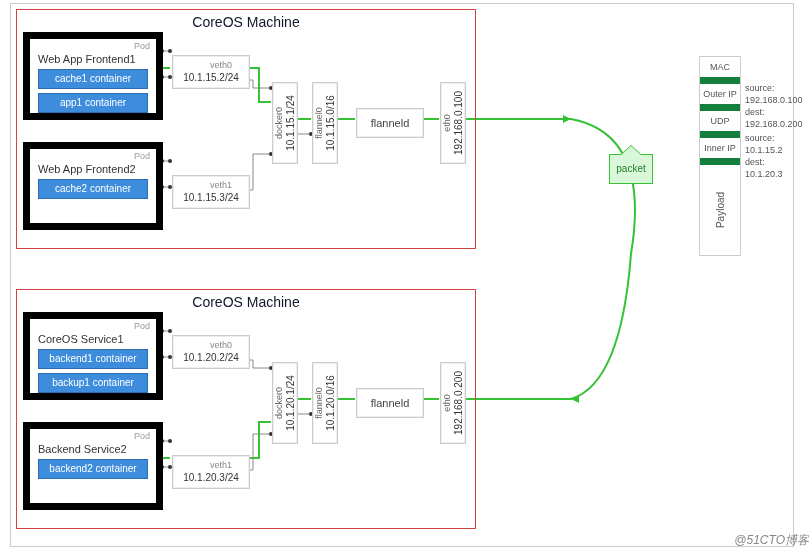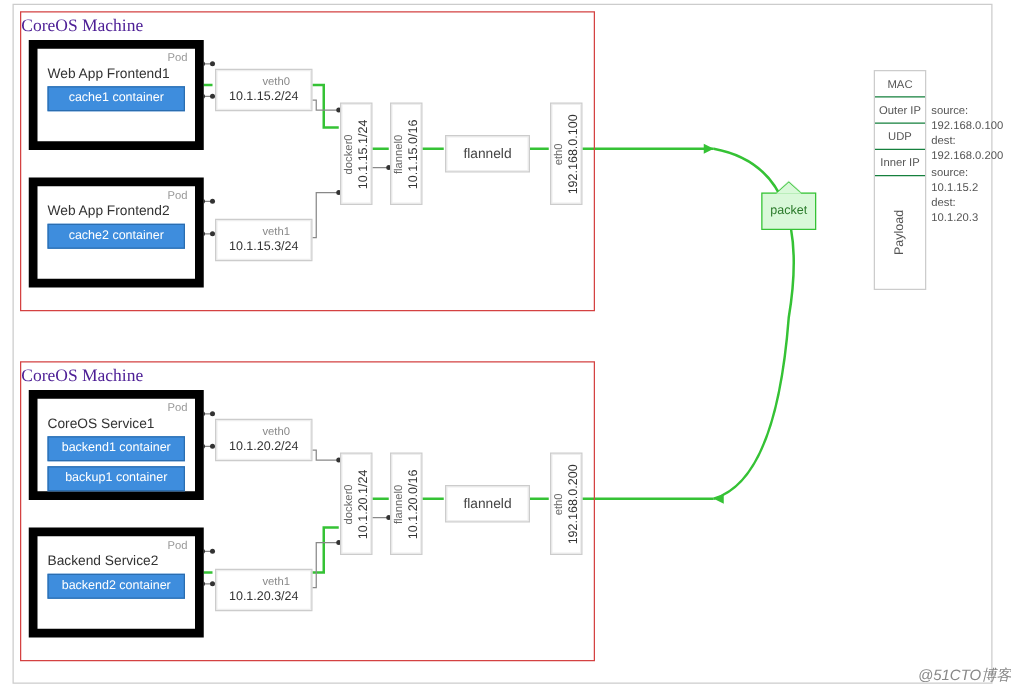--- a/index.html
+++ b/index.html
@@ -21,24 +21,23 @@
   }
   .machine {
     position: absolute;
     border: 1px solid #d44242;
     box-sizing: border-box;
   }
   .machine-title {
     position: absolute;
     top: 4px;
     left: 0; right: 0;
-    text-align: left;
+    text-align: center;
     font-size: 14px;
-    color: #4c1d95;
-    font-family: Liberation Serif, serif;
+    color: #0f172a;
   }
   .pod {
     position: absolute;
     border: 7px solid #000000;
     background: #fff;
     width: 140px;
     height: 88px;
     box-sizing: border-box;
   }
   .pod-label {
@@ -121,21 +120,21 @@
   .stack {
     position: absolute;
     border: 1px solid #ccc;
     width: 40px;
     background: #fff;
     font-size: 9px;
     text-align: center;
     color: #555;
   }
   .stack div {
-    border-bottom: 1px solid #15803d;
+    border-bottom: 7px solid #15803d;
     padding: 5px 2px;
   }
   .stack div:last-child { border-bottom: none; }
   .stack .payload {
     height: 80px; position: relative;
   }
   .stack .payload span {
     position: absolute;
     top: 50%; left: 50%;
     transform: translate(-50%,-50%) rotate(-90deg);
@@ -245,20 +244,21 @@
     <polygon points="560,395 568,391 568,399" fill="#35c235"></polygon>
   </svg>
 
   <div class="machine" style="left:5px; top:5px; width:460px; height:240px;">
     <div class="machine-title">CoreOS Machine</div>
 
     <div class="pod" style="left:6px; top:22px;">
       <div class="pod-label">Pod</div>
       <div class="pod-title">Web App Frontend1</div>
       <div class="blue-box">cache1 container</div>
+      <div class="blue-box">app1 container</div>
     </div>
     <div class="pod" style="left:6px; top:132px;">
       <div class="pod-label">Pod</div>
       <div class="pod-title">Web App Frontend2</div>
       <div class="blue-box">cache2 container</div>
     </div>
 
     <div class="small-box" style="left:155px; top:45px; width:76px;">
       <div class="lbl">veth0</div>
       <div class="ip">10.1.15.2/24</div>

